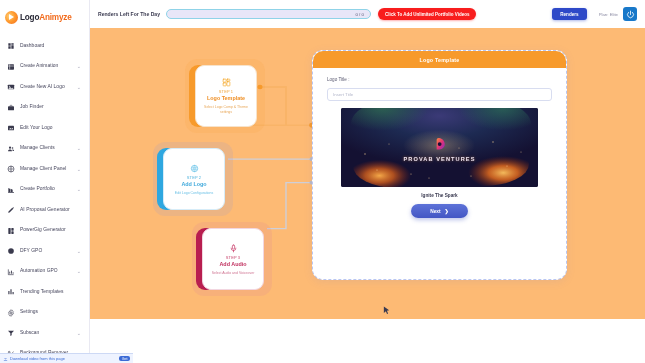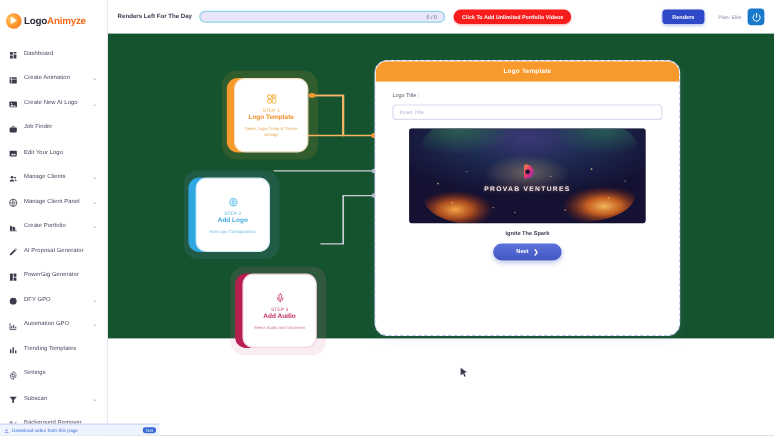--- a/index.html
+++ b/index.html
@@ -2,21 +2,21 @@
 <html><head>
 <meta charset="utf-8">
 <style>
   * { box-sizing: border-box; margin: 0; padding: 0; }
   html, body {
     width: 645px; height: 363px;
     font-family: "Liberation Sans", sans-serif;
     background: #ffffff;
     overflow: hidden;
   }
-  #app { position: relative; width: 645px; height: 282px; background: #14532d; }
+  #app { position: relative; width: 645px; height: 319px; background: #fdba74; }
 
   
   #sidebar {
     position: absolute; left: 0; top: 0; width: 90px; height: 363px;
     background: #ffffff; border-right: 1px solid #e9e9f2;
     padding-top: 6px;
   }
   #logo-row { display: flex; align-items: center; height: 22px; padding-left: 5px; gap: 2px; }
   .logo-mark {
     width: 13px; height: 13px; border-radius: 50%;

